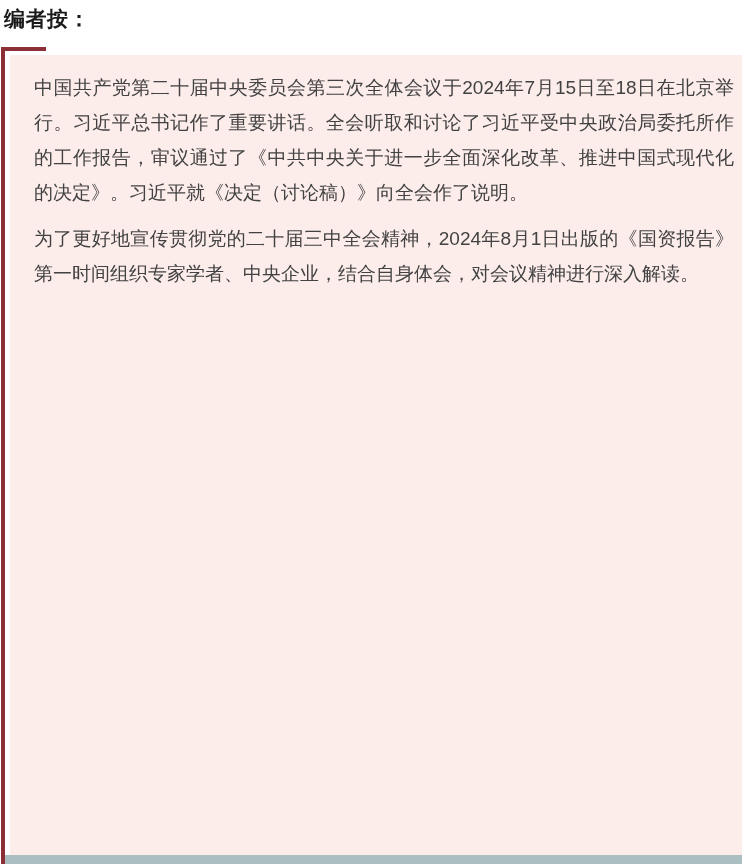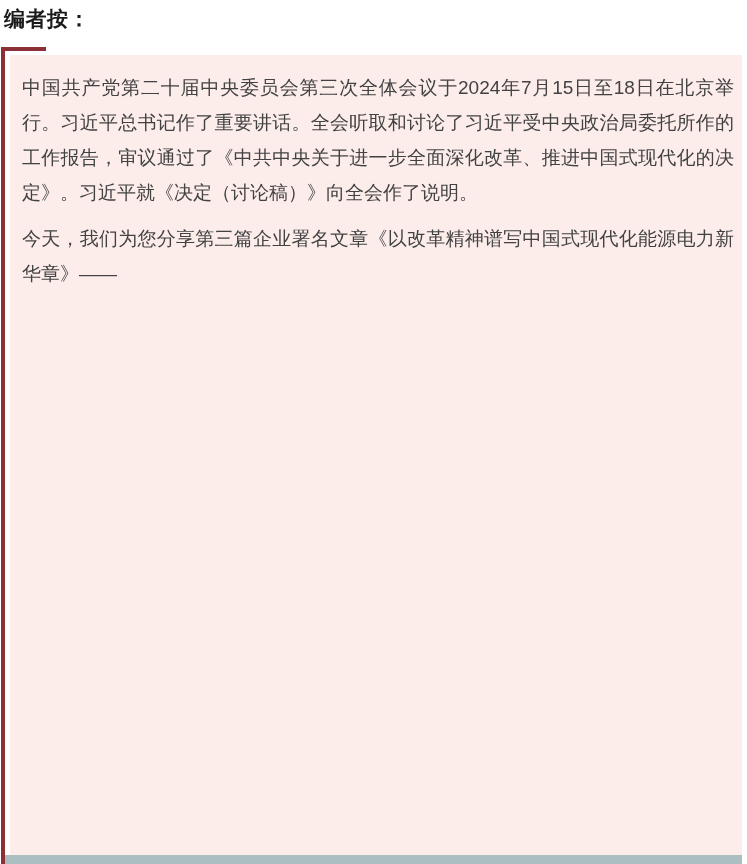--- a/index.html
+++ b/index.html
@@ -53,21 +53,21 @@
     background: var(--accent-red);
     z-index: 3;
   }
   .note-box {
     position: absolute;
     left: 10px;
     top: 55px;
     width: 732px;
     height: 809px;
     background: var(--box-background);
-    padding: 15px 8px 0 12px;
+    padding: 15px 8px 0 24px;
     z-index: 1;
   }
   .note-box p {
     margin: 0 0 11px 0;
     font-size: 19px;
     line-height: 35px;
     color: var(--body-text);
     text-align: justify;
     letter-spacing: 0;
   }
@@ -86,17 +86,17 @@
 <body>
 
 <div class="page">
   <h2 class="heading">编者按：</h2>
 
   <div class="bracket-v"></div>
   <div class="bracket-h"></div>
 
   <div class="note-box">
     <p>中国共产党第二十届中央委员会第三次全体会议于2024年7月15日至18日在北京举行。习近平总书记作了重要讲话。全会听取和讨论了习近平受中央政治局委托所作的工作报告，审议通过了《中共中央关于进一步全面深化改革、推进中国式现代化的决定》。习近平就《决定（讨论稿）》向全会作了说明。</p>
-    <p>今天，我们为您分享第三篇企业署名文章《以改革精神谱写中国式现代化能源电力新华章》——</p>
+    <p>为了更好地宣传贯彻党的二十届三中全会精神，2024年8月1日出版的《国资报告》第一时间组织专家学者、中央企业，结合自身体会，对会议精神进行深入解读。</p>
   </div>
 
   <div class="bottom-bar"></div>
 </div>
 
 </body></html>

